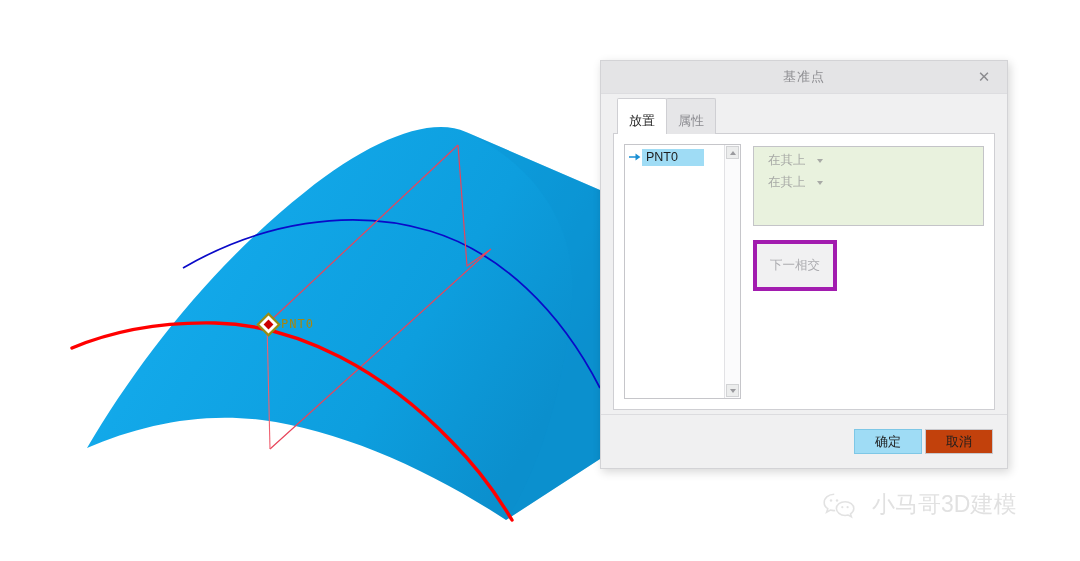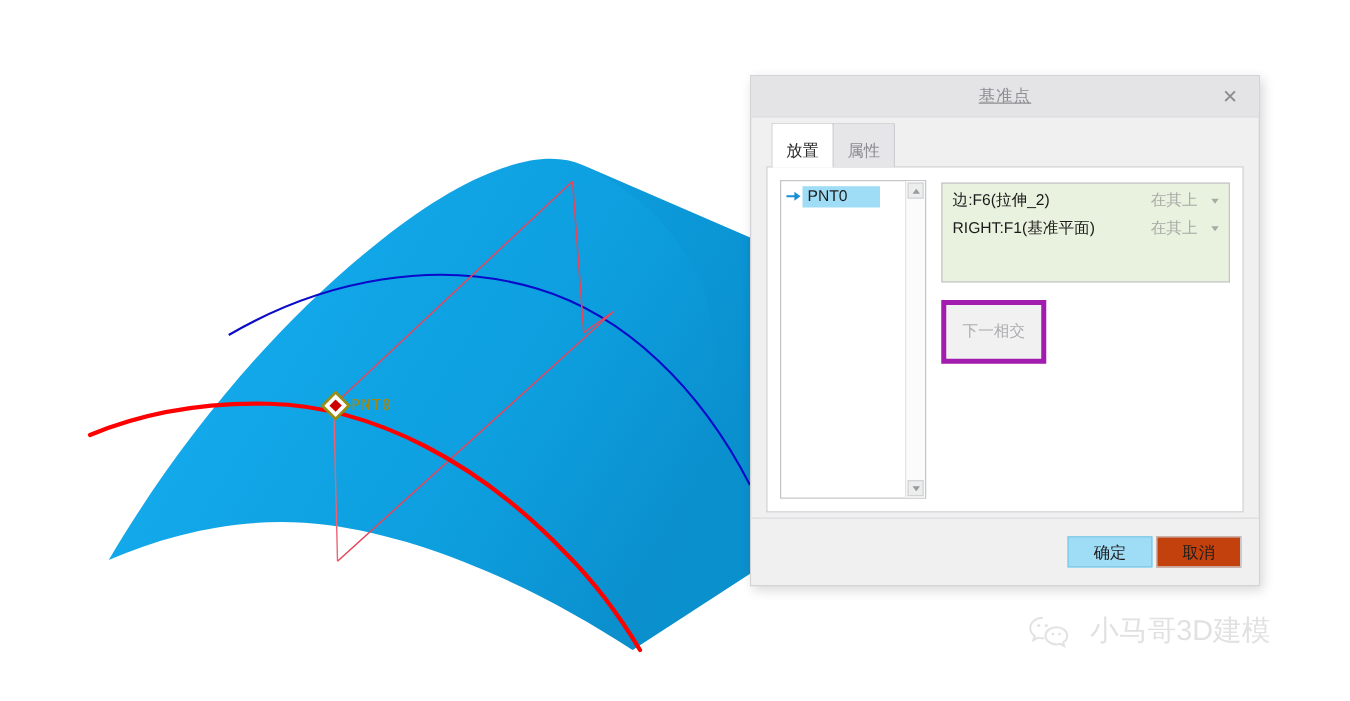--- a/index.html
+++ b/index.html
@@ -63,21 +63,20 @@
     display: flex;
     align-items: center;
     justify-content: center;
     position: relative;
     flex: none;
   }
   .titlebar .title {
     font-size: 13px;
     color: #8e8e92;
     letter-spacing: 1px;
-    text-decoration: underline;
   }
   .titlebar .close-btn {
     position: absolute;
     right: 10px;
     top: 0;
     height: 32px;
     width: 26px;
     display: flex;
     align-items: center;
     justify-content: center;
@@ -409,28 +408,26 @@
           <div class="sb-btn">
             <span class="sb-tri down"></span>
           </div>
         </div>
       </div>
 
       <div class="ref-area">
 
         <div class="ref-list">
           <div class="ref-row">
-            <span class="ref-name">边:F6(拉伸_2)</span>
             <span class="ref-mode">
               <span>在其上</span>
               <span class="ref-caret"></span>
             </span>
           </div>
           <div class="ref-row">
-            <span class="ref-name">RIGHT:F1(基准平面)</span>
             <span class="ref-mode">
               <span>在其上</span>
               <span class="ref-caret"></span>
             </span>
           </div>
         </div>
 
         <div class="next-btn">下一相交</div>
       </div>
 

